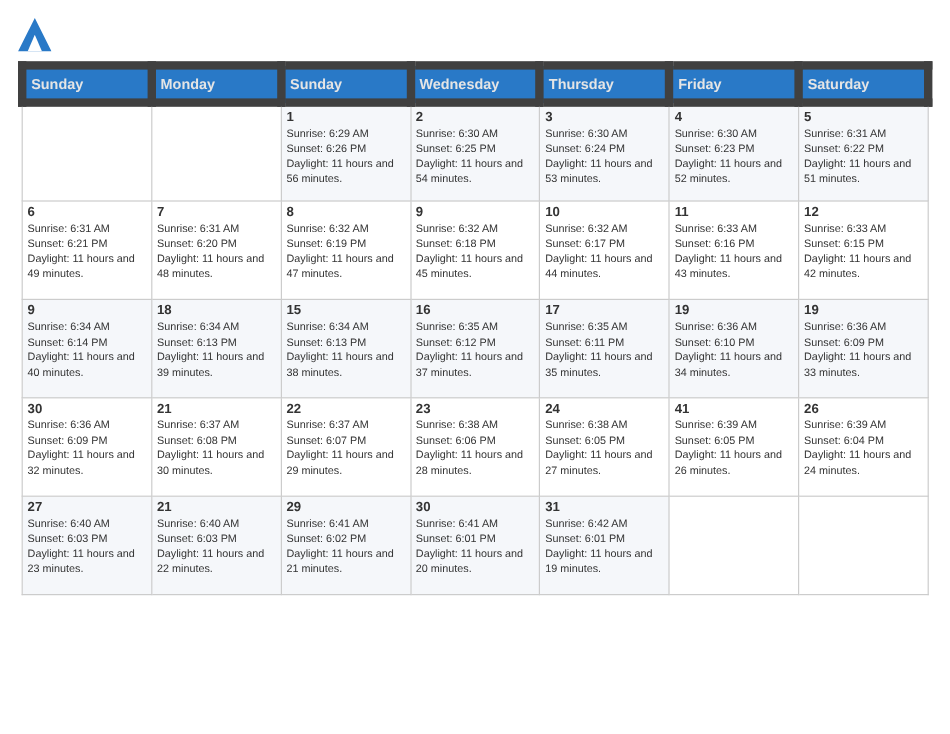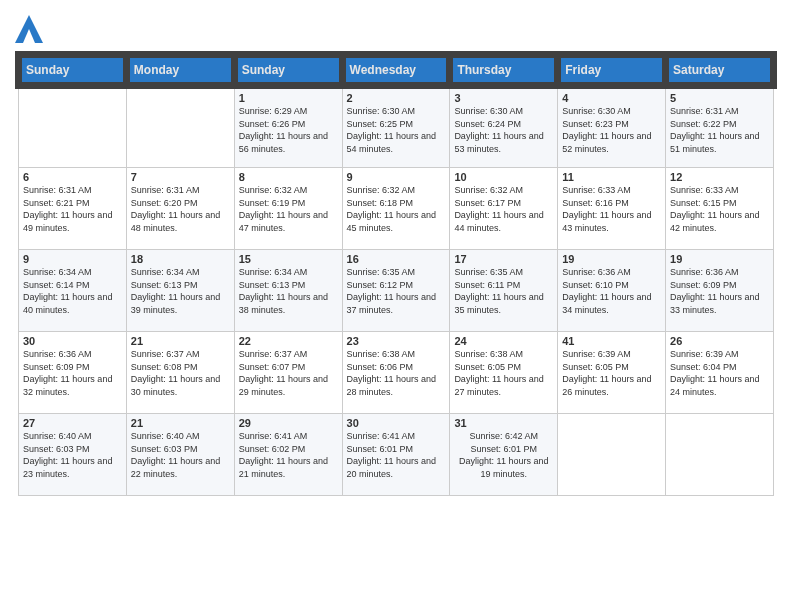--- a/index.html
+++ b/index.html
@@ -320,21 +320,21 @@
 Daylight: 11 hours and 21 minutes.</div>
           </td>
           <td>
             <span class="day-num">30</span>
             <div class="cell-text" style="white-space: pre-line;">Sunrise: 6:41 AM
 Sunset: 6:01 PM
 Daylight: 11 hours and 20 minutes.</div>
           </td>
           <td>
             <span class="day-num">31</span>
-            <div class="cell-text" style="white-space: pre-line; text-align: center;">Sunrise: 6:42 AM
+            <div class="cell-text" style="white-space: pre-line;">Sunrise: 6:42 AM
 Sunset: 6:01 PM
 Daylight: 11 hours and 19 minutes.</div>
           </td>
           <td class="empty-cell"></td>
           <td class="empty-cell"></td>
         </tr>
       </tbody>
   </table>
 </div>
 

